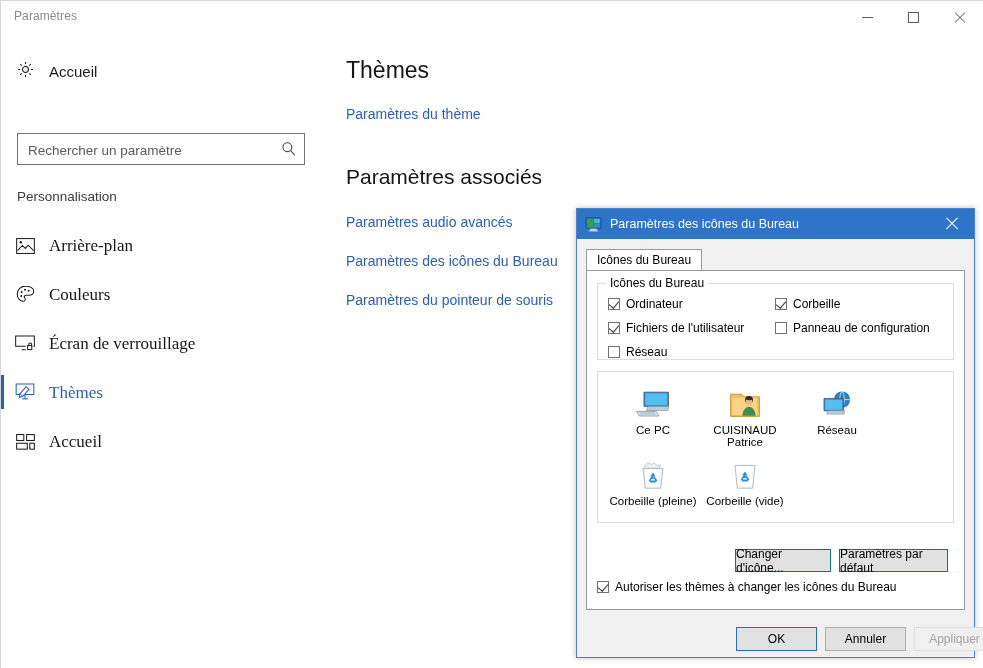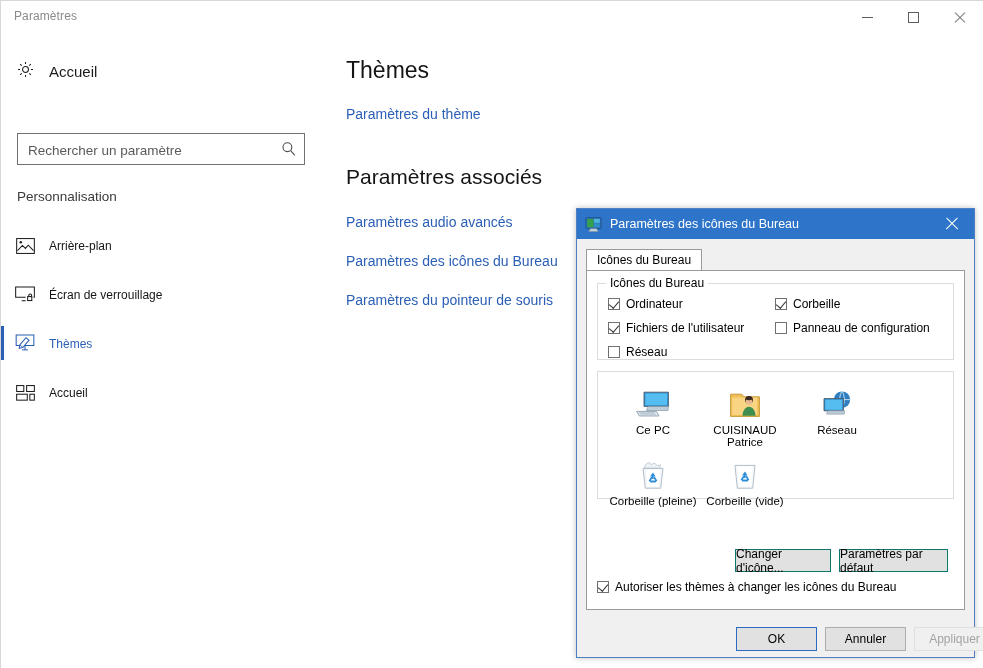--- a/index.html
+++ b/index.html
@@ -114,22 +114,23 @@
     height: 49px;
     display: flex; align-items: center;
     cursor: default;
   }
   .nav-item .nav-ico {
     width: 48px; min-width: 48px;
     display: flex; align-items: center; justify-content: center;
     color: #1d1d1d;
   }
   .nav-item .nav-text {
-    font-size: 12px;
+    font-size: 17px;
     color: #151515;
+    font-family: Liberation Serif, serif;
   }
   .nav-item.selected .nav-text { color: #2b5fb5; }
   .nav-item.selected .nav-ico  { color: #2b5fb5; }
   .nav-item.selected::before {
     content: "";
     position: absolute;
     left: 0; top: 7px;
     width: 3px; height: 34px;
     background: #2b5fb5;
   }
@@ -288,21 +289,21 @@
     width: 5px; height: 8px;
     border-right: 1.6px solid #3a3a3a;
     border-bottom: 1.6px solid #3a3a3a;
     transform: rotate(40deg);
   }
   .cblabel { font-size: 12px; color: #000; }
 
   #preview-box {
     position: absolute;
     left: 10px; top: 100px;
-    width: 357px; height: 128px;
+    width: 357px; height: 152px;
     border: 1px solid #dcdcdc;
     background: #ffffff;
     box-sizing: border-box;
   }
   .prev-item {
     position: absolute;
     width: 96px;
     text-align: center;
     font-size: 11.5px;
     color: #000;
@@ -425,20 +426,32 @@
         <span class="nav-ico">
           <svg width="19" height="16" viewBox="0 0 20 17">
             <rect x="0.6" y="0.6" width="18.8" height="15.8" fill="none" stroke="#1d1d1d" stroke-width="1.1"></rect>
             <path d="M1.5 13.5l5.2-5.6 3.2 3.2 3-3.4 5.6 5.8" fill="none" stroke="#1d1d1d" stroke-width="1.1"></path>
             <circle cx="5" cy="4.6" r="1.3" fill="#1d1d1d"></circle>
           </svg>
         </span>
         <span class="nav-text">Arrière-plan</span>
       </div>
 
+      <div class="nav-item">
+        <span class="nav-ico">
+          <svg width="19" height="19" viewBox="0 0 20 20">
+            <path d="M10 1.2c-4.8 0-8.7 3.7-8.7 8.3 0 4.6 3.4 7.6 6.4 7.6 1.6 0 2.1-1 2.1-1.9 0-1.3-1.1-1.6-1.1-2.6 0-1 .9-1.8 2.4-1.8h2.2c3 0 5.4-1.4 5.4-4.1 0-3-3.7-5.5-8.7-5.5z" fill="none" stroke="#1d1d1d" stroke-width="1.1"></path>
+            <circle cx="5.9" cy="7.3" r="1.05" fill="#1d1d1d"></circle>
+            <circle cx="9.5" cy="5" r="1.05" fill="#1d1d1d"></circle>
+            <circle cx="13.3" cy="6" r="1.05" fill="#1d1d1d"></circle>
+            <circle cx="5.6" cy="11.6" r="1.05" fill="#1d1d1d"></circle>
+          </svg>
+        </span>
+        <span class="nav-text">Couleurs</span>
+      </div>
 
       <div class="nav-item">
         <span class="nav-ico">
           <svg width="20" height="17" viewBox="0 0 21 18">
             <path d="M0.6 1.1h19.8v10.8H0.6z" fill="none" stroke="#1d1d1d" stroke-width="1.1"></path>
             <path d="M7 15.6h7" fill="none" stroke="#1d1d1d" stroke-width="1.1"></path>
             <rect x="12" y="7.5" width="6.6" height="9" fill="#ffffff" stroke="#ffffff" stroke-width="1.6"></rect>
             <rect x="13.3" y="11.2" width="4.4" height="4.2" fill="none" stroke="#1d1d1d" stroke-width="1.1"></rect>
             <path d="M14.5 11.2V9.9a1.5 1.5 0 013 0v1.3" fill="none" stroke="#1d1d1d" stroke-width="1.1"></path>
           </svg>

